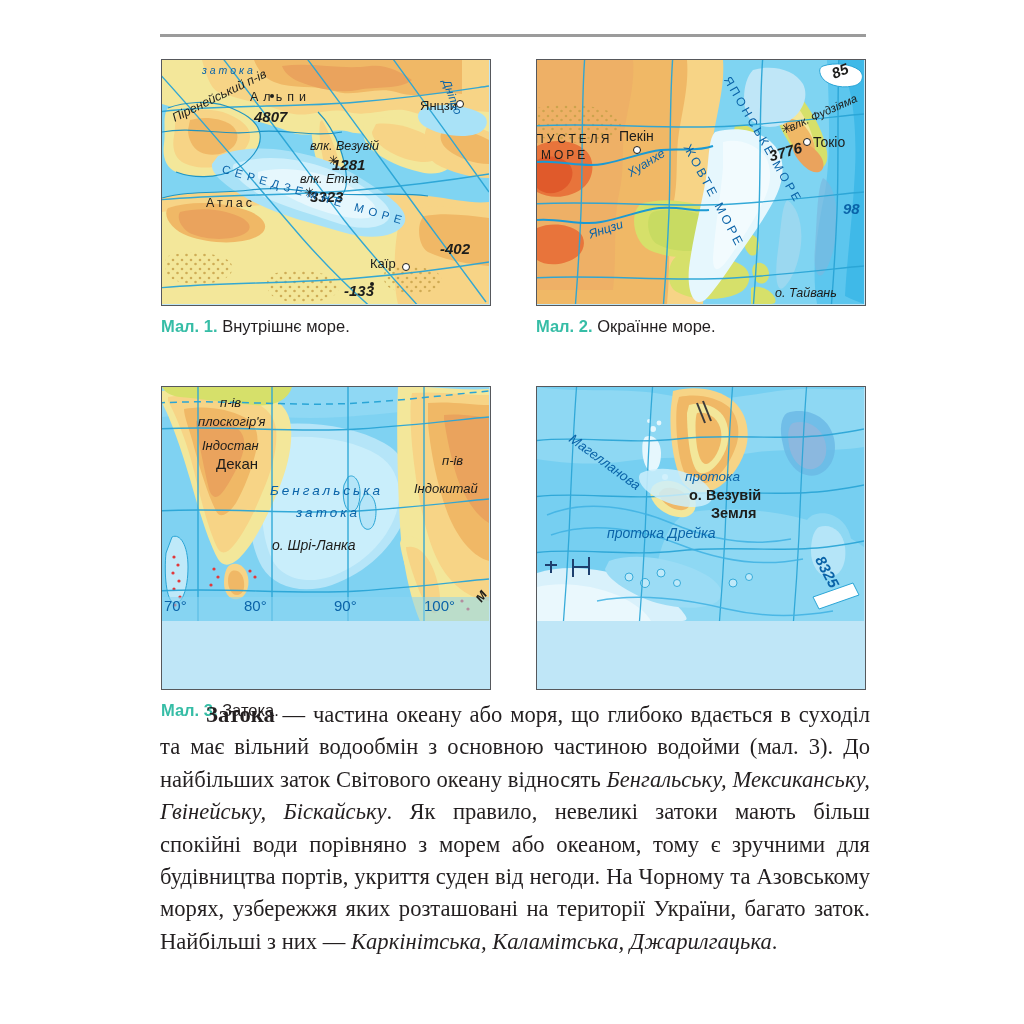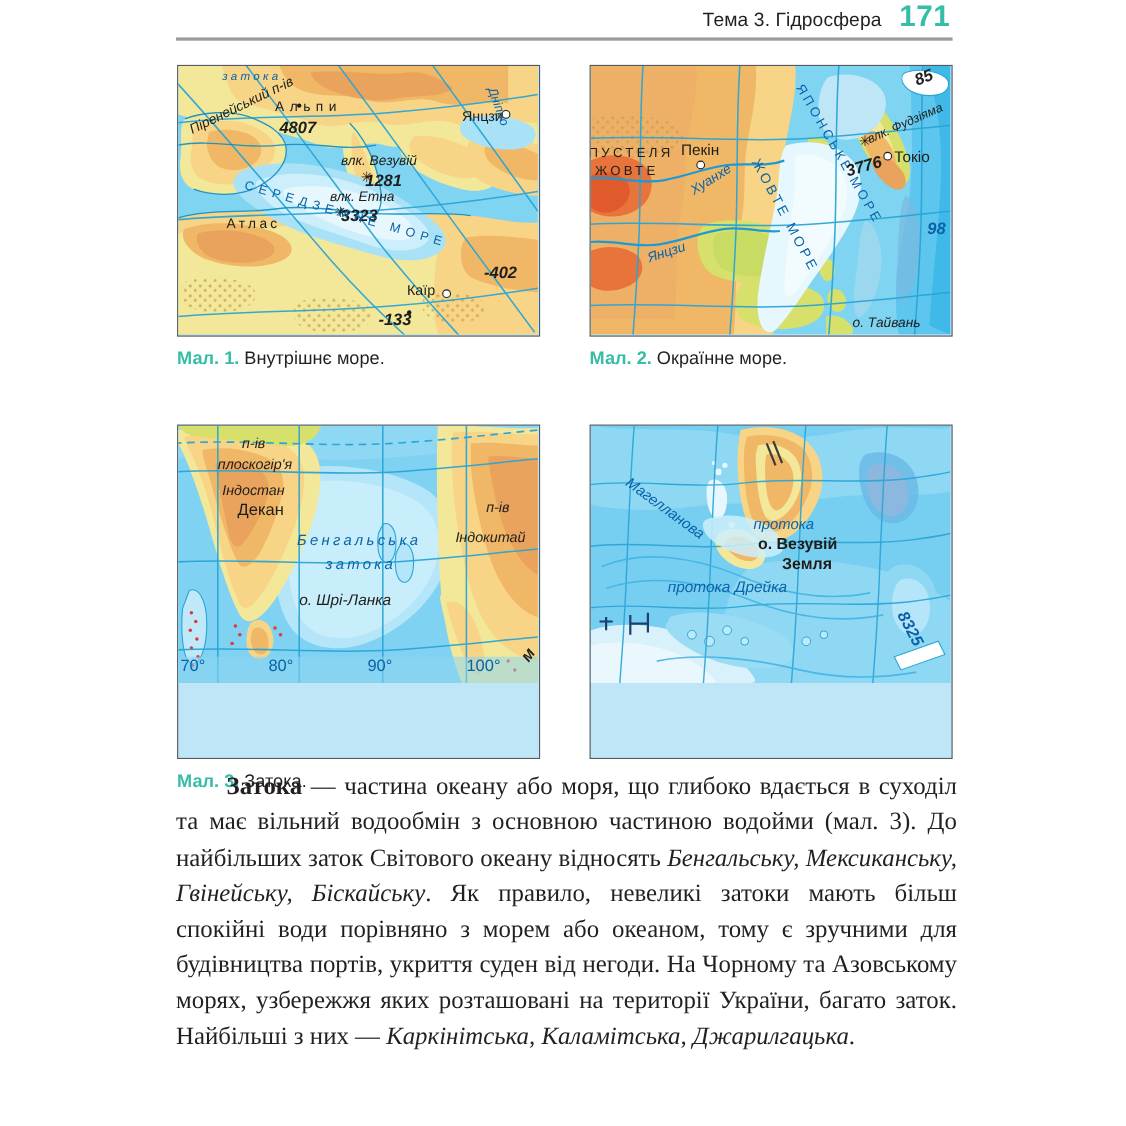--- a/index.html
+++ b/index.html
@@ -90,24 +90,20 @@
   .body-text p { margin:0; text-indent:46px; }
   .body-text b { font-weight:bold; }
   .body-text i { font-style:italic; }
 </style>
 </head>
 <body>
 
 <div class="page">
 
   <div class="header">
-    <div class="header-inner">
-      <span class="header-title">Тема 3. Гідросфера</span>
-      <span class="header-pageno">171</span>
-    </div>
     <div class="header-rule"></div>
   </div>
 
   <div class="fig f1 fig1">
     <div class="fig-frame">
       <svg class="mapsvg" width="327" height="244" viewBox="0 0 327 244">
         <defs>
           <pattern id="dots1" width="9" height="9" patternUnits="userSpaceOnUse">
             <circle cx="2" cy="2" r="1.3" fill="#c8a24a"></circle>
             <circle cx="6.5" cy="6" r="1.3" fill="#c8a24a"></circle>
@@ -258,21 +254,21 @@
 
         <g stroke="#1b9ad4" stroke-width="2" fill="none">
           <path d="M0 102 C24 100 46 108 66 104 C88 100 106 92 124 90 C142 88 160 92 176 86"></path>
           <path d="M0 160 C22 158 44 166 64 162 C86 158 104 150 122 148 C142 146 158 152 172 150"></path>
         </g>
 
         <path d="M286 6 C298 2 314 4 322 10 C328 15 326 24 316 26 C302 29 288 24 284 16 C282 11 282 8 286 6 Z" fill="#ffffff" stroke="#2aa5d6" stroke-width="1"></path>
       </svg>
 
       <span class="lbl lbl-dark sp" style="left:-2px; top:72px; font-size:12px;">ПУСТЕЛЯ</span>
-      <span class="lbl lbl-dark sp" style="left:4px; top:88px; font-size:12px;">ЖОВТЕ</span>
+      <span class="lbl lbl-dark sp" style="left:4px; top:88px; font-size:12px;">МОРЕ</span>
       <span class="lbl lbl-dark" style="left:82px; top:68px; font-size:14px;">Пекін</span>
       <span class="lbl lbl-deepblue ital" style="left:88px; top:108px; font-size:12.5px; transform:rotate(-32deg); transform-origin:left top;">Хуанхе</span>
       <span class="lbl lbl-deepblue ital" style="left:50px; top:168px; font-size:12.5px; transform:rotate(-18deg); transform-origin:left top;">Янцзи</span>
       <span class="lbl lbl-deepblue sp" style="left:156px; top:82px; font-size:12.5px; transform:rotate(62deg); transform-origin:left top;">ЖОВТЕ МОРЕ</span>
       <span class="lbl lbl-deepblue sp" style="left:196px; top:14px; font-size:12px; transform:rotate(60deg); transform-origin:left top;">ЯПОНСЬКЕ МОРЕ</span>
       <span class="lbl lbl-dark ital" style="left:250px; top:62px; font-size:11.5px; transform:rotate(-24deg); transform-origin:left top;">влк. Фудзіяма</span>
       <span class="lbl lbl-dark ital bold" style="left:230px; top:88px; font-size:15px; transform:rotate(-16deg); transform-origin:left top;">3776</span>
       <span class="lbl lbl-dark" style="left:276px; top:74px; font-size:14px;">Токіо</span>
       <span class="lbl lbl-dark ital" style="left:238px; top:226px; font-size:12.5px;">о. Тайвань</span>
       <span class="lbl lbl-dark ital bold" style="left:292px; top:6px; font-size:15px; transform:rotate(-22deg); transform-origin:left top;">85</span>

